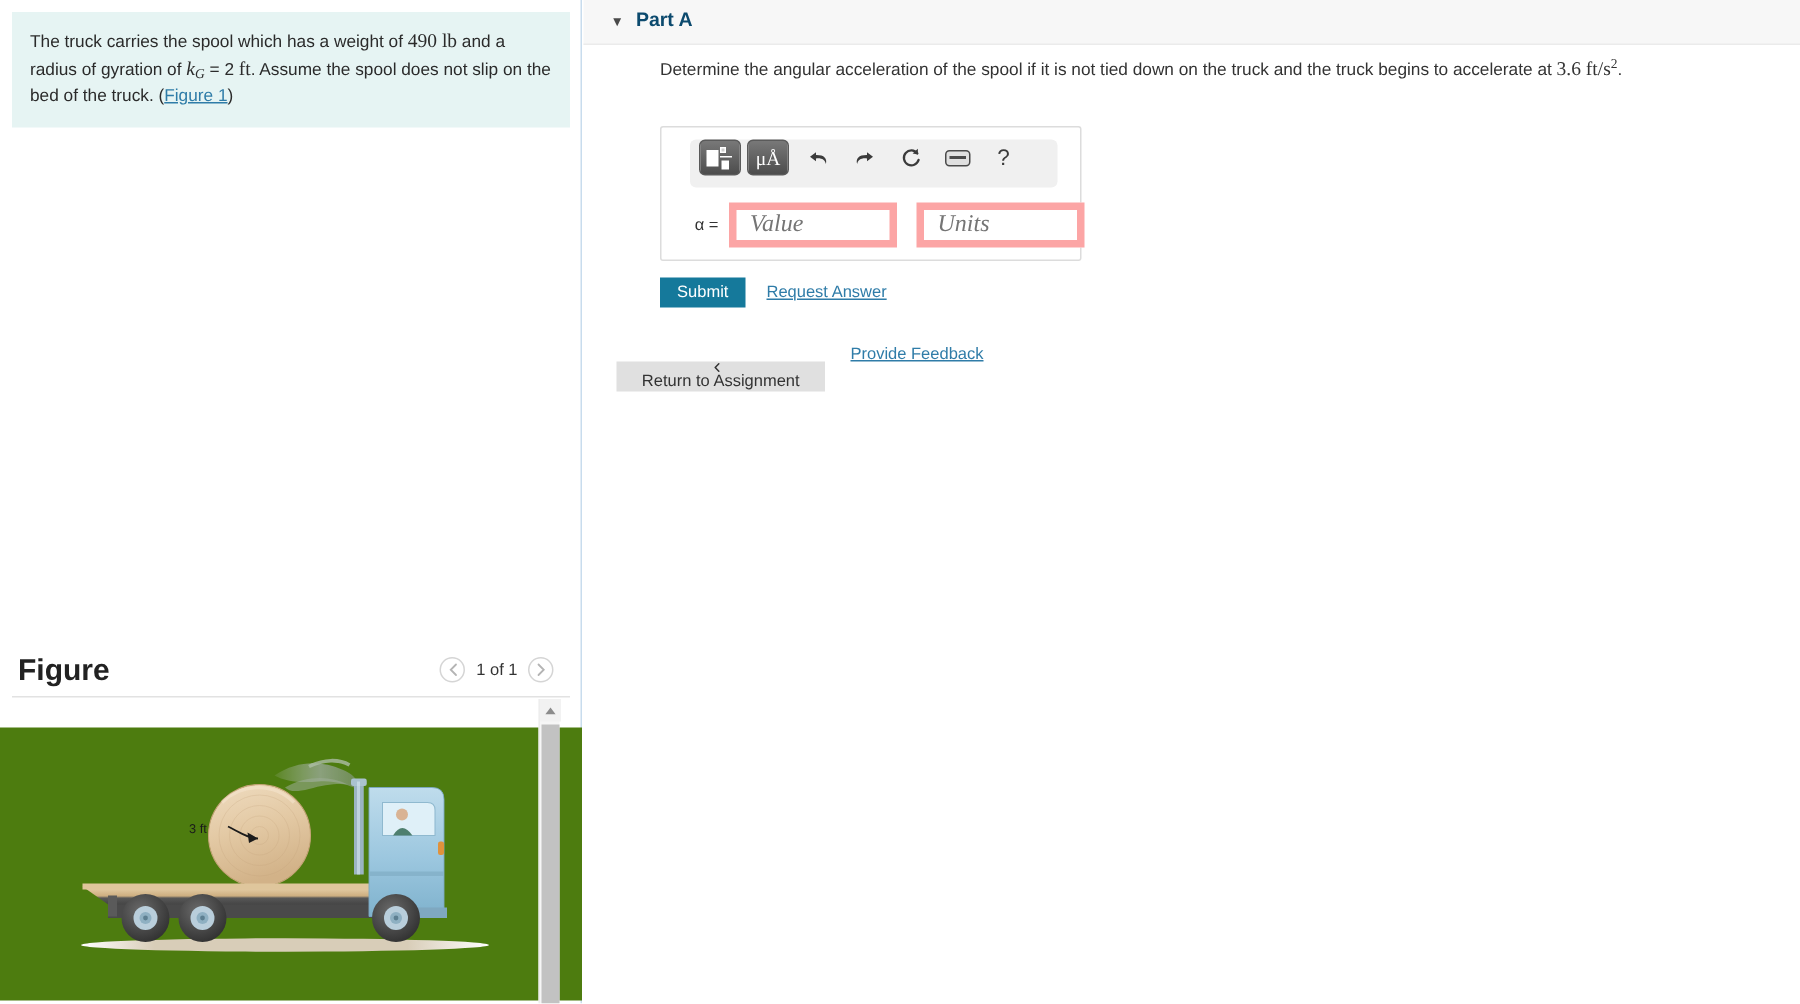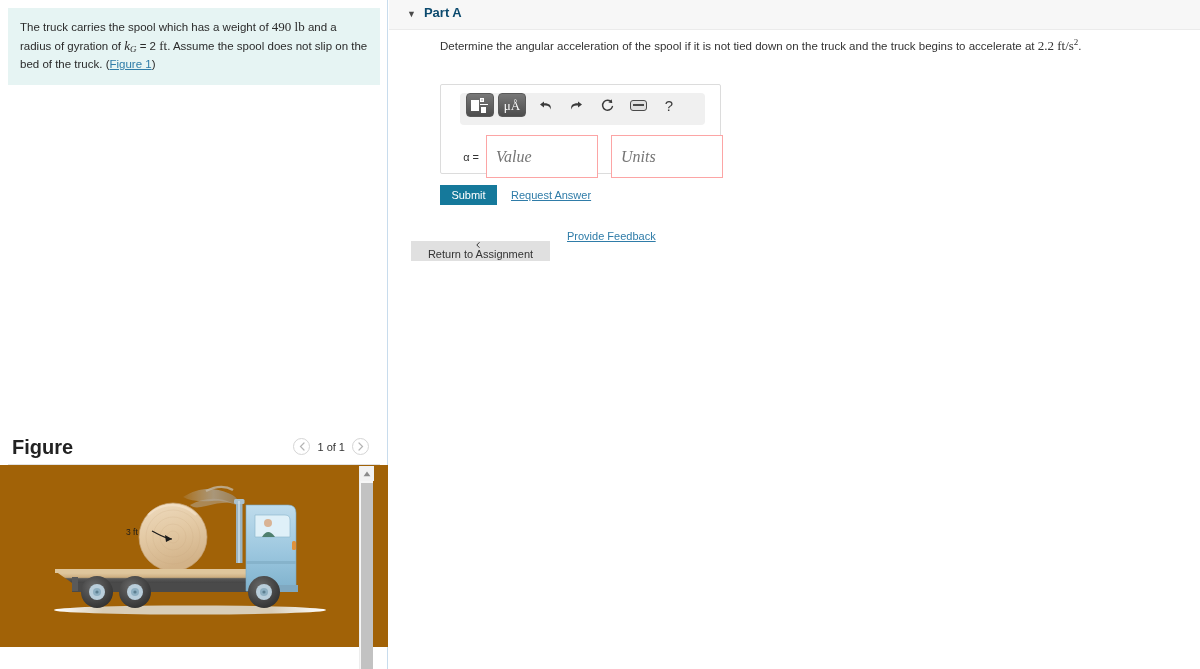--- a/index.html
+++ b/index.html
@@ -48,23 +48,23 @@
     cursor: pointer;
   }
   #pager-label { font-size: 11px; color: #333; }
 
   #figure-divider {
     position: absolute; left: 8px; top: 464px;
     width: 372px; height: 1px; background: #e2e2e2;
   }
 
   #figure-body {
-    position: absolute; left: 0px; top: 465px;
+    position: absolute; left: 0px; top: 485px;
     width: 388px; height: 182px;
-    background: #a16207;
+    background: #4d7c0f;
     overflow: hidden;
   }
 
   
   #fig-scrollbar {
     position: absolute; right: 14px; top: 466px;
     width: 14px; height: 203px;
     background: #f6f6f6;
     border-left: 1px solid #ededed;
   }
@@ -159,21 +159,21 @@
 
   #answer-row {
     position: absolute; left: 10px; top: 50px;
     display: flex; align-items: center;
   }
   #alpha-label {
     font-size: 11px; color: #333; width: 28px; text-align: right;
     margin-right: 7px;
   }
   .ans-input {
-    height: 43px; border: 1px solid #fca5a5; background: #fff;
+    height: 30px; border: 5px solid #fca5a5; background: #fff;
     font-family: "Liberation Serif", serif;
     font-style: italic; font-size: 16px; color: #0369a1;
     padding-left: 9px; outline: none;
   }
   #value-input { width: 112px; }
   #units-input { width: 112px; margin-left: 13px; }
 
   #submit-btn {
     position: absolute; left: 51px; top: 185px;
     width: 57px; height: 20px;
@@ -343,21 +343,21 @@
   </div>
 
   <div id="right-panel">
 
     <div id="part-header">
       <span id="part-caret">▼</span>
       <span id="part-title">Part A</span>
     </div>
 
     <div id="question-text">
-      <span>Determine the angular acceleration of the spool if it is not tied down on the truck and the truck begins to accelerate at </span><span class="mserif">2.2</span><span class="mserif">&nbsp;</span><span class="mserif">ft/s</span><span class="mserif msup">2</span><span>.</span>
+      <span>Determine the angular acceleration of the spool if it is not tied down on the truck and the truck begins to accelerate at </span><span class="mserif">3.6</span><span class="mserif">&nbsp;</span><span class="mserif">ft/s</span><span class="mserif msup">2</span><span>.</span>
     </div>
 
 
     <div id="answer-box">
 
       <div id="answer-toolbar">
         <div class="tb-btn">
           <span class="tb-icon">
             <i style="left:0;top:2px;width:8px;height:11px;"></i>
             <i style="left:9px;top:0px;width:4px;height:4px;background:#cfcfcf;border:1px solid #fff;"></i>

